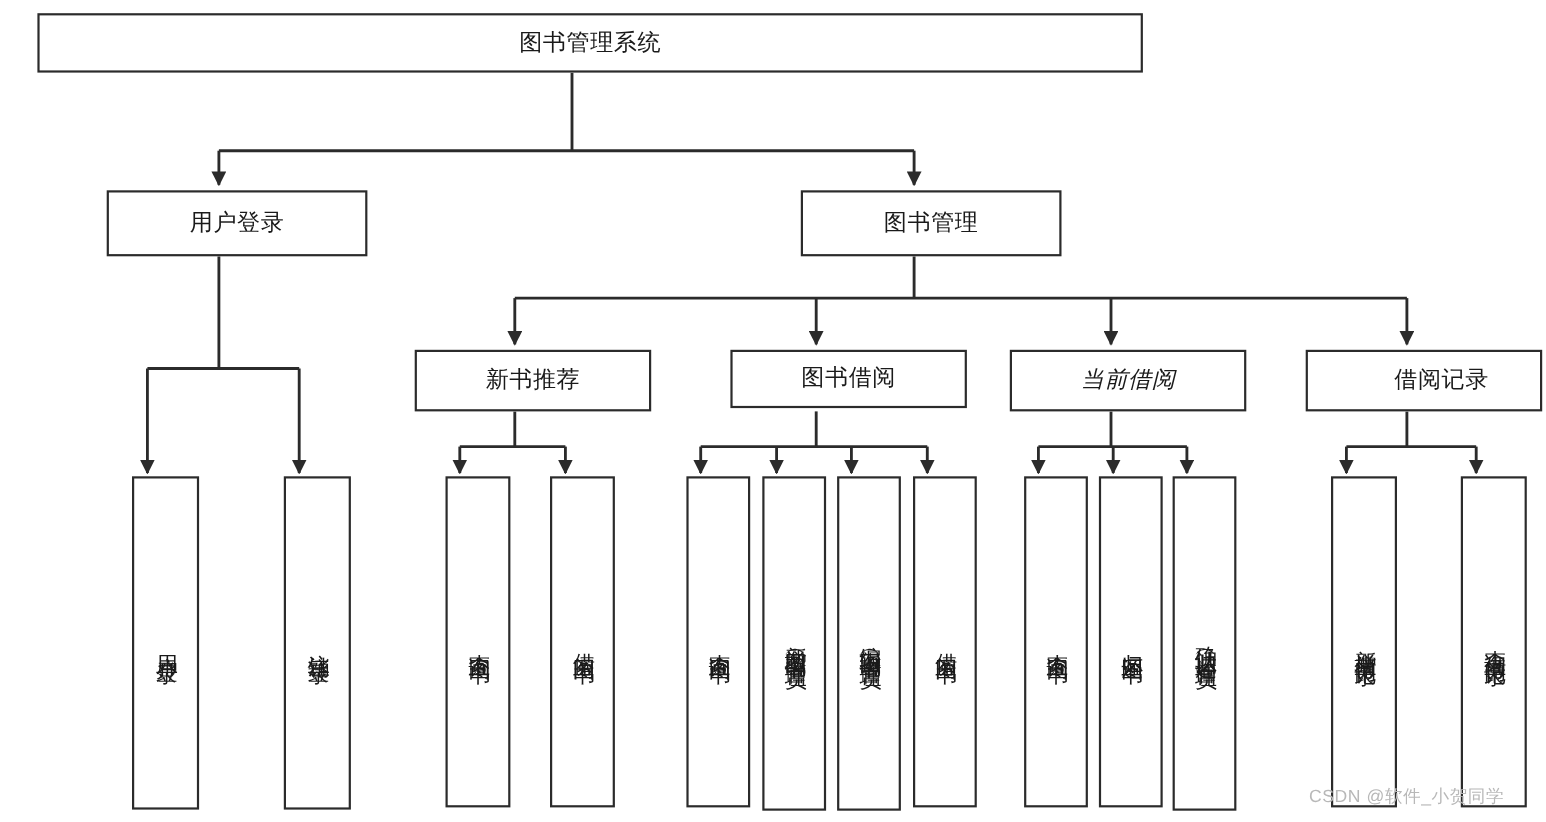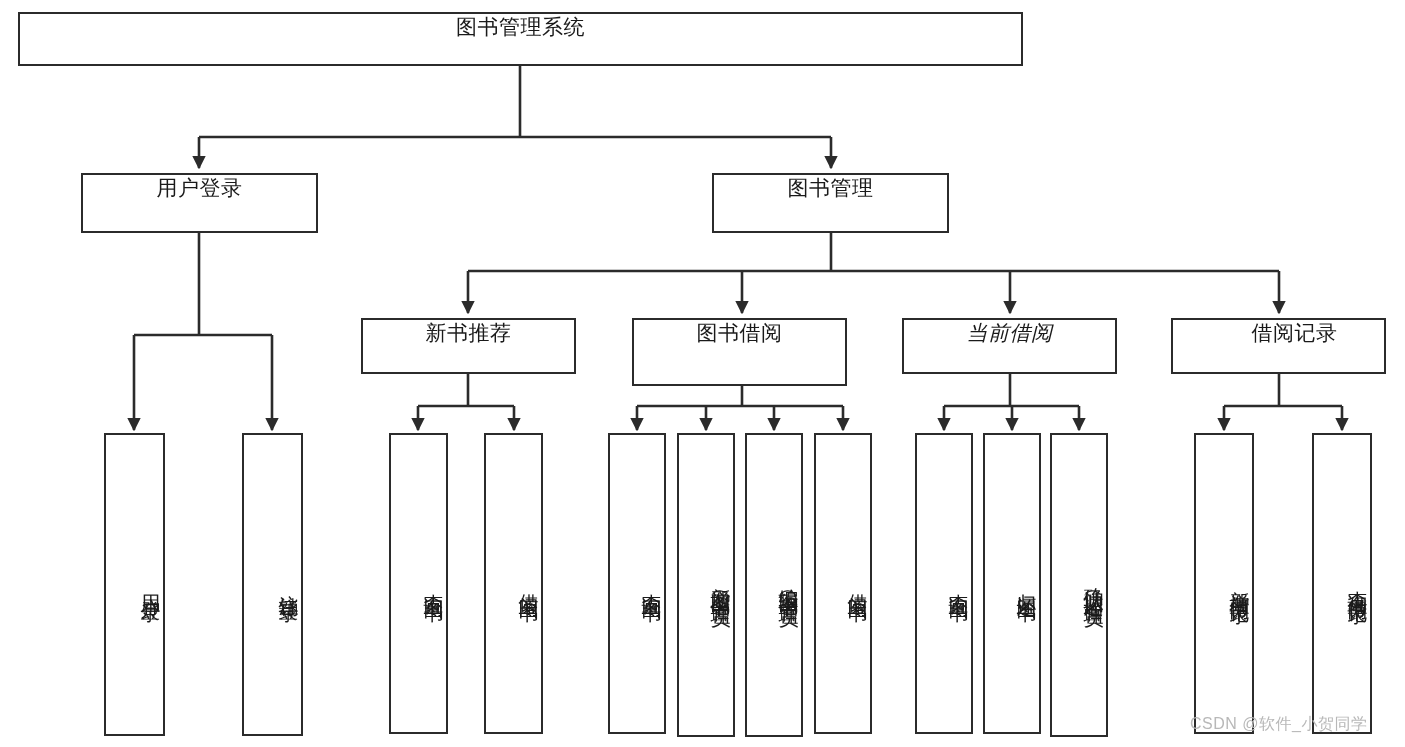--- a/index.html
+++ b/index.html
@@ -25,24 +25,25 @@
     width: 1405px;
     height: 747px;
     pointer-events: none;
   }
   .node {
     position: absolute;
     box-sizing: border-box;
     border: 2px solid #2b2b2b;
     background: #ffffff;
     display: flex;
-    align-items: flex-start;
+    align-items: center;
     justify-content: center;
     color: #1a1a1a;
     line-height: 1.28;
+    margin-left: 16px;
   }
   .node.horiz {
     font-size: 21px;
     text-align: center;
     letter-spacing: 0.5px;
   }
   .node.vert {
     writing-mode: vertical-rl;
     text-orientation: upright;
     font-size: 20px;
@@ -128,21 +129,21 @@
   <div class="node horiz" style="left:81px; top:173px; width:237px; height:60px;">
     <span class="lbl">用户登录</span>
   </div>
   <div class="node horiz" style="left:361px; top:318px; width:215px; height:56px;">
     <span class="lbl">新书推荐</span>
   </div>
 
   <div class="node horiz" style="left:712px; top:173px; width:237px; height:60px;">
     <span class="lbl">图书管理</span>
   </div>
-  <div class="node horiz" style="left:632px; top:318px; width:215px; height:68px;">
+  <div class="node horiz" style="left:648px; top:318px; width:215px; height:53px;">
     <span class="lbl">图书借阅</span>
   </div>
   <div class="node horiz" style="left:902px; top:318px; width:215px; height:56px;font-style:italic;">
     <span class="lbl">当前借阅</span>
   </div>
   <div class="node horiz" style="left:1171px; top:318px; width:215px; height:56px;padding-left:32px;">
     <span class="lbl">借阅记录</span>
   </div>
 
   <div class="node vert" style="left:104px; top:433px; width:61px; height:303px;">

